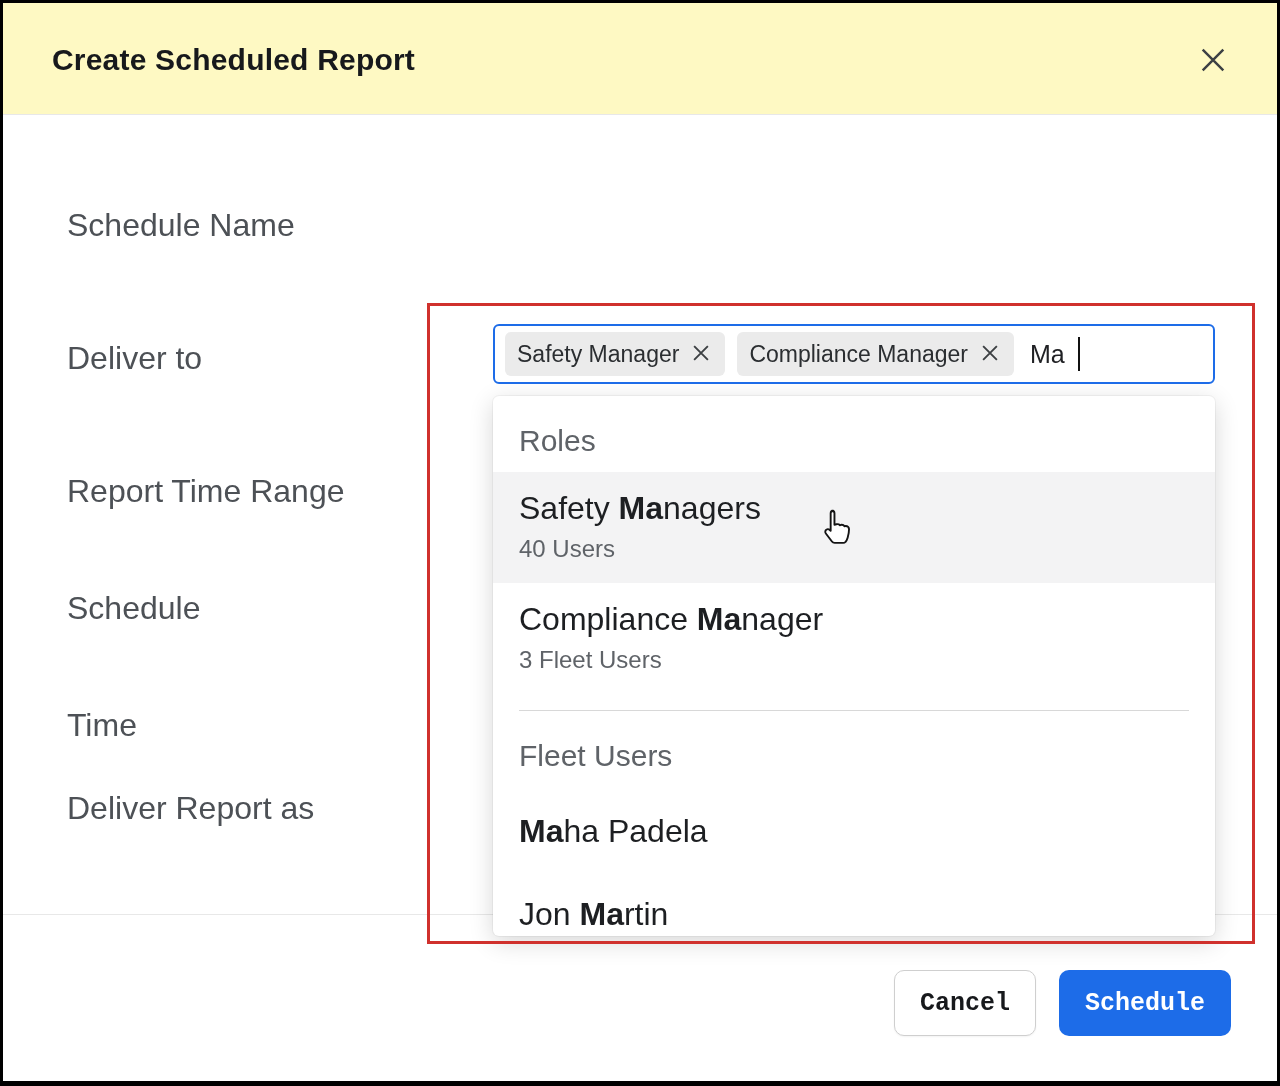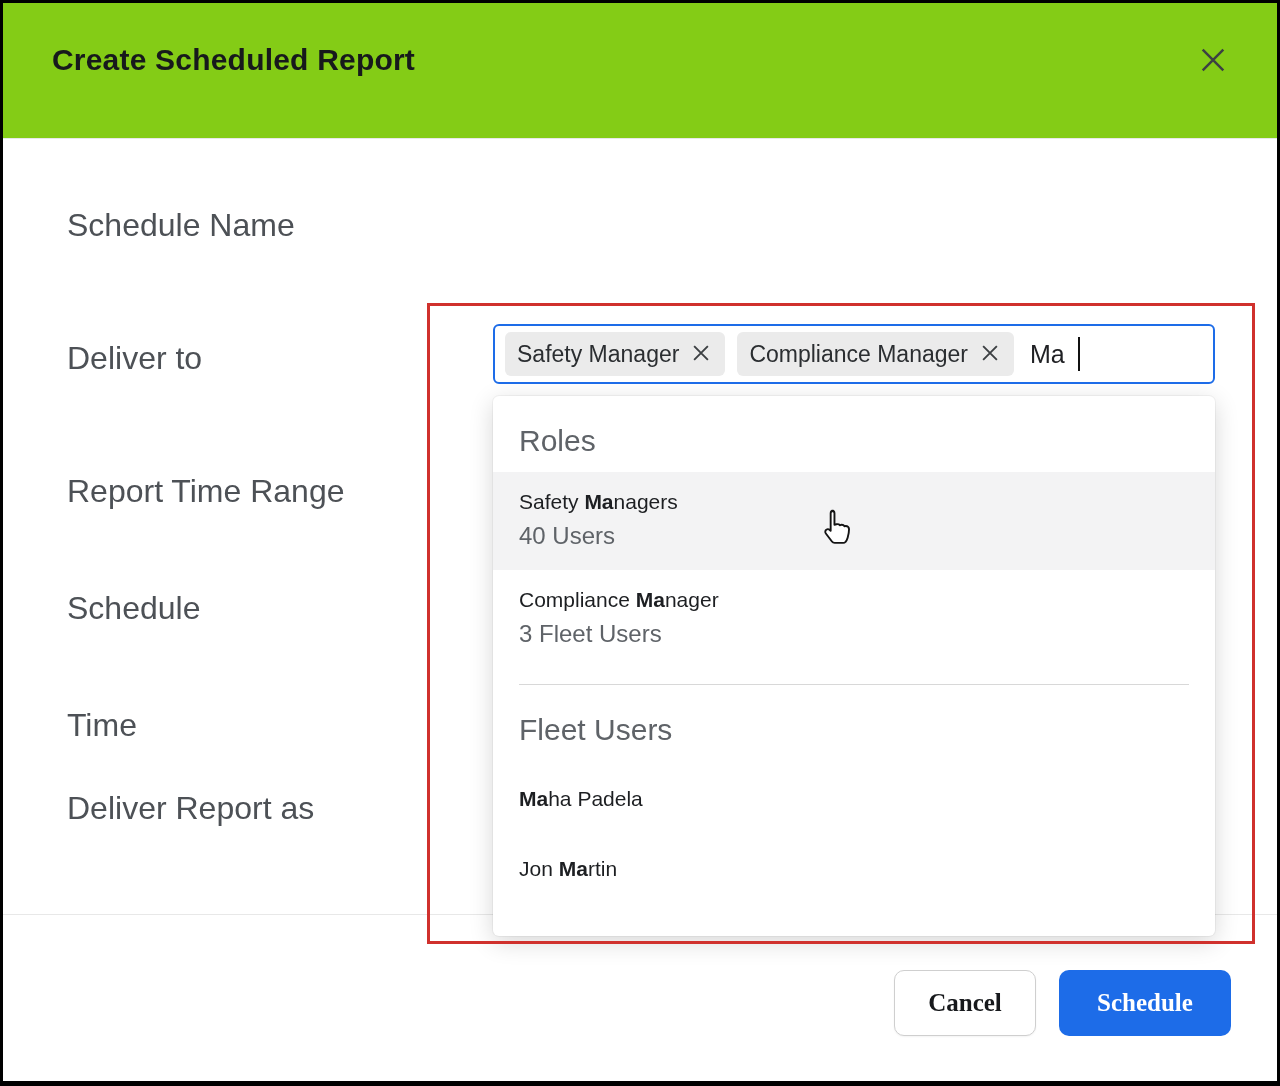--- a/index.html
+++ b/index.html
@@ -4,21 +4,21 @@
 <style>
   * { margin:0; padding:0; box-sizing:border-box; }
   body { background:#fff; font-family:"Liberation Sans", sans-serif; }
 
   .page {
     position:relative; width:1280px; height:1086px; background:#ffffff;
     border:3px solid #000; border-bottom-width:5px; overflow:hidden;
   }
 
   
-  .modal-header { position:absolute; left:0; right:0; top:0; height:136px; border-bottom:1px solid #e8e8e8; background:#84cc16; }
+  .modal-header { position:absolute; left:0; right:0; top:0; height:112px; border-bottom:1px solid #e8e8e8; background:#fef9c3; }
   .modal-title { position:absolute; left:49px; top:40px; font-size:30px; font-weight:700; color:#17191c; letter-spacing:.2px; }
   .close-button { position:absolute; right:44px; top:38px; width:40px; height:40px; background:none; border:none; cursor:pointer; display:flex; align-items:center; justify-content:center; }
 
   
   .field-label { position:absolute; left:64px; font-size:32px; color:#4d5156; }
   .lbl-schedule-name { top:204px; }
   .lbl-deliver-to { top:337px; }
   .lbl-report-time-range { top:470px; }
   .lbl-schedule { top:587px; }
   .lbl-time { top:704px; }
@@ -50,28 +50,28 @@
   .dropdown {
     position:absolute; left:490px; top:393px; width:722px; height:540px; background:#fff;
     border-radius:6px; box-shadow:0 6px 24px rgba(0,0,0,.16), 0 0 0 1px rgba(0,0,0,.04);
     z-index:5; padding-top:18px; overflow:hidden;
   }
   .dd-section-header { padding:10px 26px 14px; font-size:30px; color:#5f6368; }
   .dd-section-header.fleet { padding:12px 26px 16px; }
   .dd-item { padding:18px 26px 20px; cursor:pointer; position:relative; }
   .dd-item.plain { padding:24px 26px 22px; }
   .dd-item.highlighted { background:#f3f3f4; }
-  .dd-name { font-size:21px; color:#1d1f22; }
+  .dd-name { font-size:32px; color:#1d1f22; }
   .dd-name .match { font-weight:700; }
   .dd-sub { margin-top:8px; font-size:24px; color:#5f6368; }
   .dd-divider { margin:16px 26px; border-top:1px solid #d8d8d8; height:0; }
 
   
   .footer-divider { position:absolute; left:0; right:0; top:911px; height:1px; background:#e8e8e8; }
-  .btn { position:absolute; top:967px; height:66px; border-radius:10px; font-size:25px; font-weight:700; cursor:pointer; font-family:Liberation Serif, serif; }
+  .btn { position:absolute; top:967px; height:66px; border-radius:10px; font-size:25px; font-weight:700; cursor:pointer; font-family:Liberation Mono, monospace; }
   .btn-cancel { left:891px; width:142px; background:#fff; border:1px solid #cfcfcf; color:#17191c; box-shadow:0 1px 2px rgba(0,0,0,.05); }
   .btn-schedule { left:1056px; width:172px; background:#1d6ce8; border:none; color:#fff; }
 
   
   .annotation-rect {
     position:absolute; left:424px; top:300px; width:828px; height:641px;
     border:3px solid #d0312d; z-index:20; pointer-events:none;
   }
 
   

